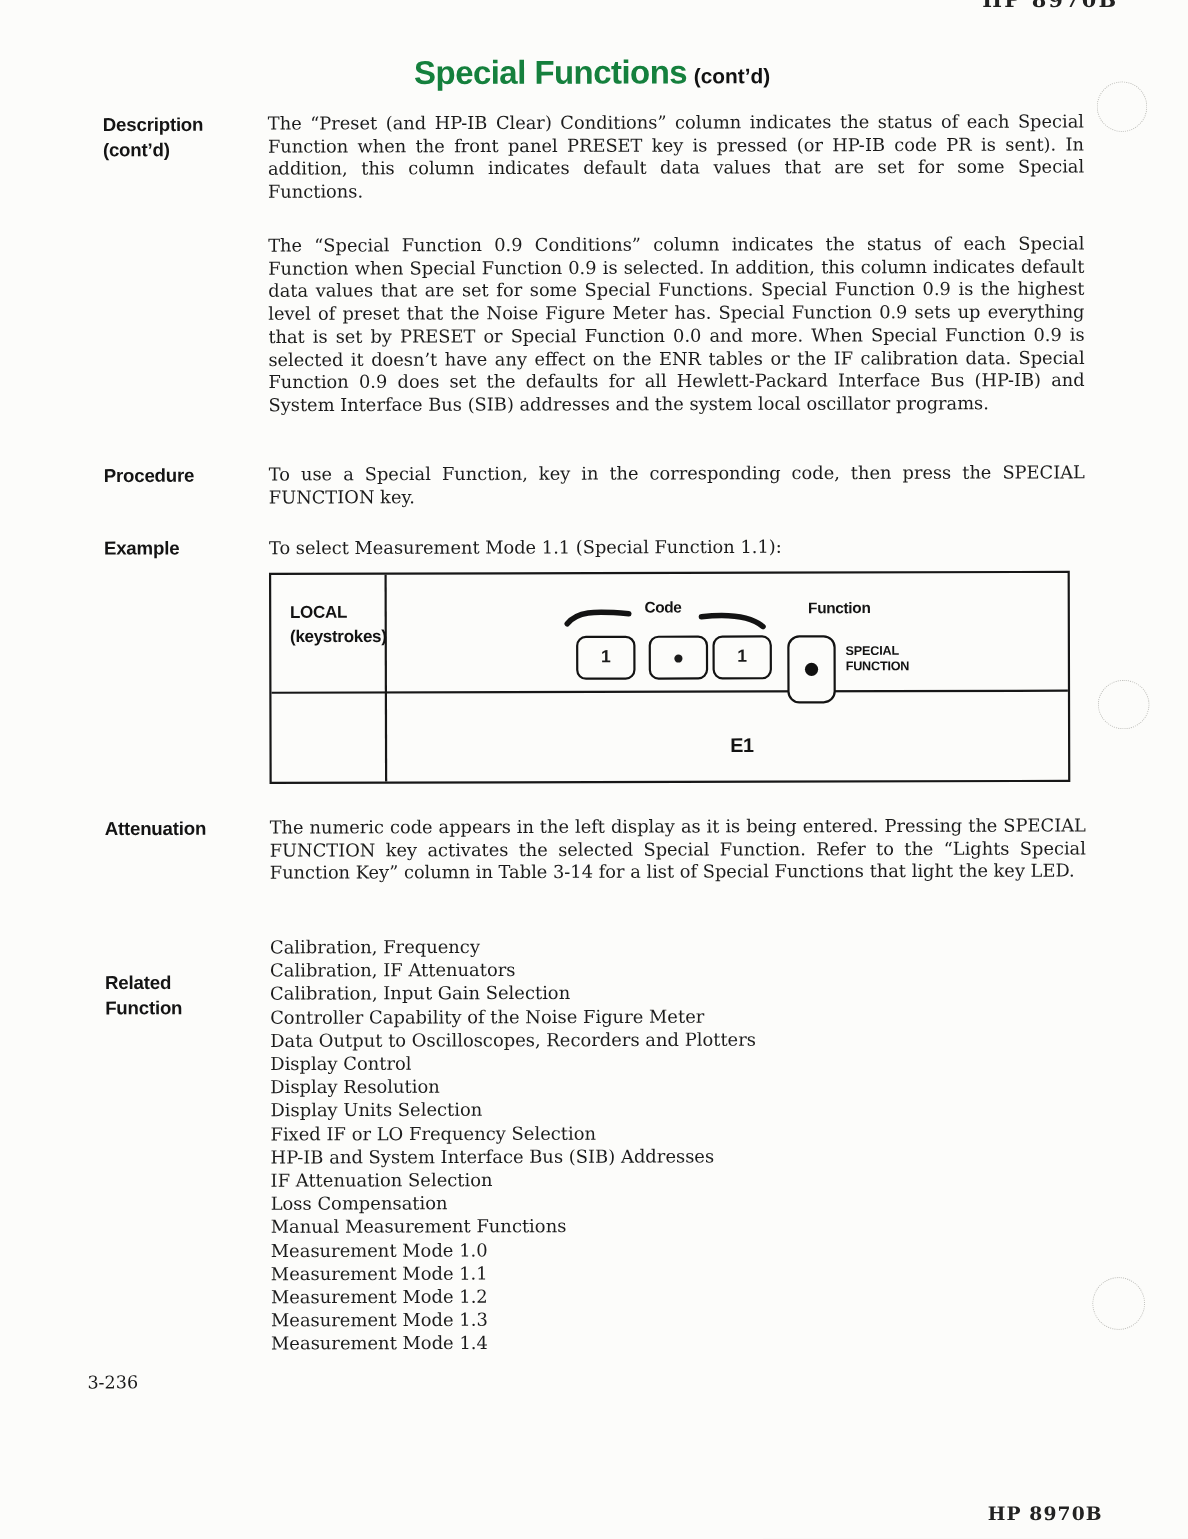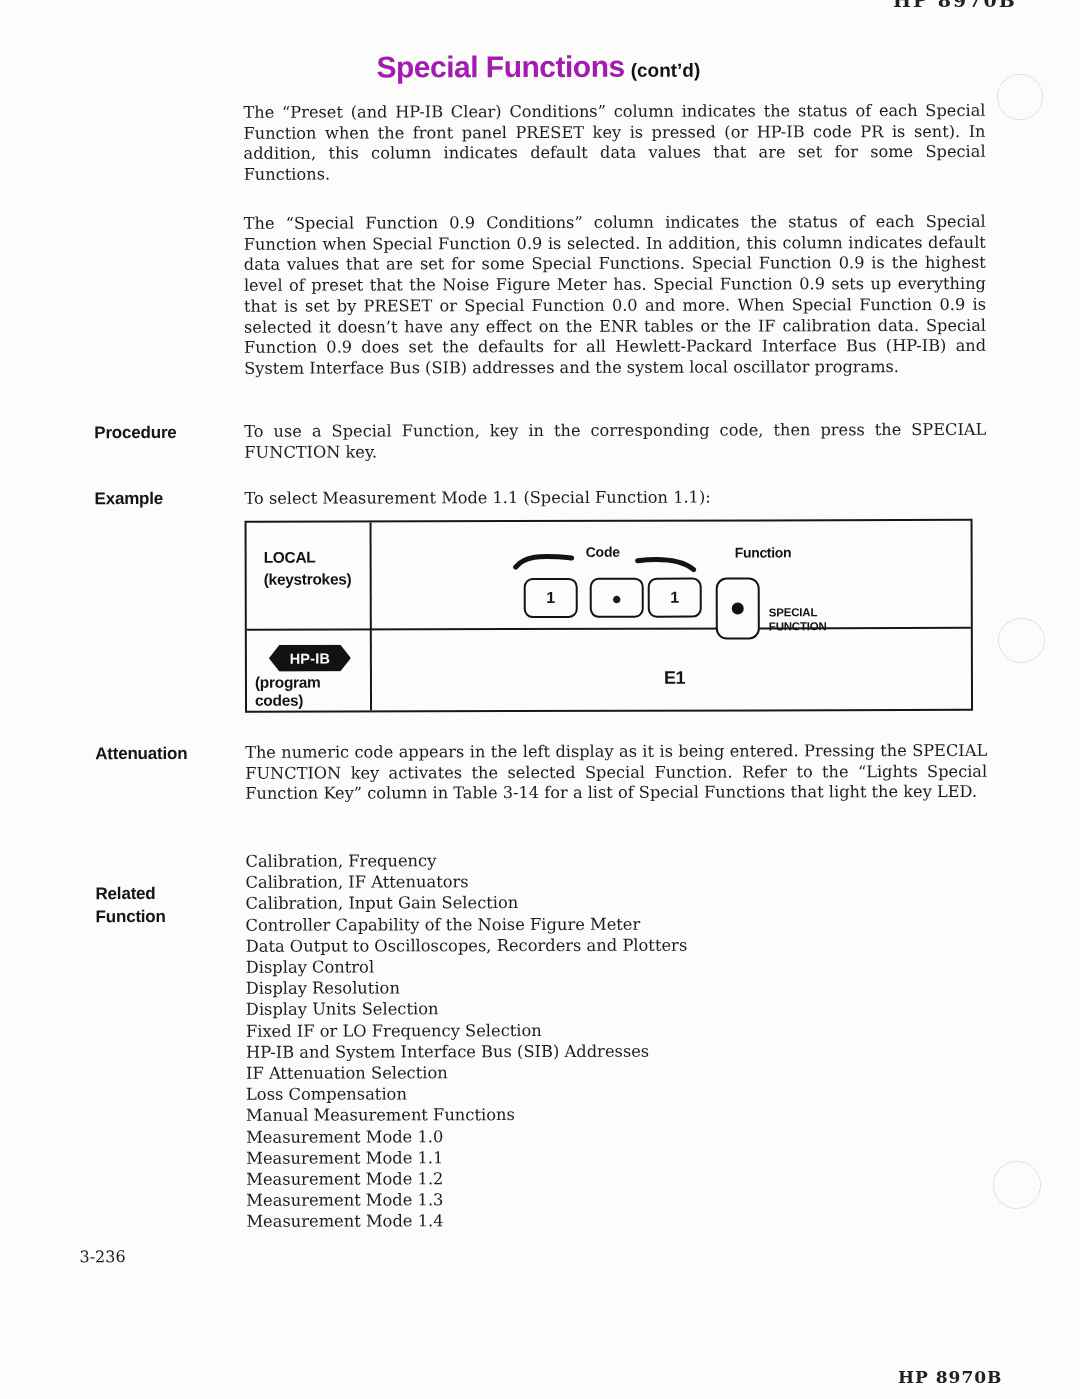--- a/index.html
+++ b/index.html
@@ -27,21 +27,21 @@
   .page-number {
     position:absolute; top:1246px; left:78px;
     font:16px/20px "DejaVu Serif", serif;
     text-align:right;
   }
 
   
   .title-row { position:absolute; top:50px; left:0; width:100%; text-align:center; }
   .title {
     display:inline; font-family:"Liberation Sans", sans-serif;
-    font-weight:bold; font-size:30px; letter-spacing:-0.5px; color:#a21caf;
+    font-weight:bold; font-size:30px; letter-spacing:-0.5px; color:#15803d;
   }
   .title-suffix {
     display:inline; font-family:"Liberation Sans", sans-serif;
     font-weight:bold; font-size:19px; color:#111; margin-left:6px;
   }
 
   
   .mlabel {
     position:absolute; left:95px; width:150px;
     font-family:"Liberation Sans", sans-serif; font-weight:bold;
@@ -57,21 +57,21 @@
 
   .related-list { list-style:none; }
   .related-list li { font-size:16.3px; line-height:21.2px; text-align:left; }
 
   
   .figure {
     position:absolute; left:245px; top:520px; width:728px; height:192px;
     border:2.5px solid #171717; background:#fcfcfa;
   }
   .fig-cell-left {
-    position:absolute; left:0; top:0; width:125px; height:100%;
+    position:absolute; left:0; top:0; width:105px; height:100%;
     border-right:2px solid #171717;
   }
   .fig-divider {
     position:absolute; left:0; top:106px; width:100%; height:0;
     border-top:2.5px solid #171717;
   }
   .fig-sans {
     font-family:"Liberation Sans", sans-serif; font-weight:bold;
     letter-spacing:-0.3px; color:#131313;
   }
@@ -93,21 +93,21 @@
   .key-dot span { font-size:40px; line-height:0; transform:translateY(-9px); font-family:"DejaVu Serif", serif; }
 
   .sf-key {
     position:absolute; left:469px; top:56px; width:44px; height:62px;
     border:2.5px solid #131313; border-radius:11px; background:#fcfcfa;
     display:flex; align-items:center; justify-content:center;
   }
   .sf-key-dot { width:12px; height:12px; border-radius:50%; background:#111; }
   .sf-label {
     position:absolute; left:522px; top:64px;
-    font-size:11.5px; line-height:14px; letter-spacing:-0.2px;margin-top:20px;
+    font-size:11.5px; line-height:14px; letter-spacing:-0.2px;
   }
 
   .hpib-badge {
     position:absolute; left:22px; top:16px; width:82px; height:27px;
     background:#121212; color:#fcfcfa;
     clip-path:polygon(0 50%, 13% 0, 87% 0, 100% 50%, 87% 100%, 13% 100%);
     display:flex; align-items:center; justify-content:center;
     font-family:"Liberation Sans", sans-serif; font-weight:bold; font-size:14.5px;
     letter-spacing:0.2px;
   }
@@ -134,37 +134,37 @@
 <div class="page">
 
   <div class="header-clip">HP 8970B</div>
 
   <div class="content">
 
     <div class="title-row">
       <span class="title">Special Functions</span><span class="title-suffix">(cont’d)</span>
     </div>
 
+    <div class="mlabel" style="top:101px;">
+      <div>Description</div>
+      <div>(cont’d)</div>
+    </div>
     <p class="body-text" style="top:102px;">The “Preset (and HP-IB Clear) Conditions” column indicates the status of each Special Function when the front panel PRESET key is pressed (or HP-IB code PR is sent). In addition, this column indicates default data values that are set for some Special Functions.</p>
     <p class="body-text" style="top:213px;">The “Special Function 0.9 Conditions” column indicates the status of each Special Function when Special Function 0.9 is selected. In addition, this column indicates default data values that are set for some Special Functions. Special Function 0.9 is the highest level of preset that the Noise Figure Meter has. Special Function 0.9 sets up everything that is set by PRESET or Special Function 0.0 and more. When Special Function 0.9 is selected it doesn’t have any effect on the ENR tables or the IF calibration data. Special Function 0.9 does set the defaults for all Hewlett-Packard Interface Bus (HP-IB) and System Interface Bus (SIB) addresses and the system local oscillator programs.</p>
 
     <div class="mlabel" style="top:420px;">Procedure</div>
     <p class="body-text" style="top:421px;">To use a Special Function, key in the corresponding code, then press the SPECIAL FUNCTION key.</p>
 
     <div class="mlabel" style="top:486px;">Example</div>
     <p class="body-text no-justify" style="top:488px;">To select Measurement Mode 1.1 (Special Function 1.1):</p>
 
     <div class="figure">
       <div class="fig-cell-left">
         <div class="fig-sans local-label">LOCAL</div>
         <div class="fig-sans local-sublabel">(keystrokes)</div>
-        <div class="fig-row-bottom">
-          <div class="hpib-badge">HP-IB</div>
-          <div class="fig-sans hpib-sublabel">(program codes)</div>
-        </div>
       </div>
 
       <div class="fig-divider"></div>
 
       <div class="fig-sans code-label">Code</div>
       <svg class="swoosh swoosh-left" width="62" height="18" viewBox="0 0 62 18">
           <path d="M3,15 C12,4 26,3 59,6" fill="none" stroke="#131313" stroke-width="5" stroke-linecap="round"></path>
         </svg>
       <svg class="swoosh swoosh-right" width="62" height="18" viewBox="0 0 62 18">
           <path d="M3,6 C30,3 48,6 59,15" fill="none" stroke="#131313" stroke-width="5" stroke-linecap="round"></path>

